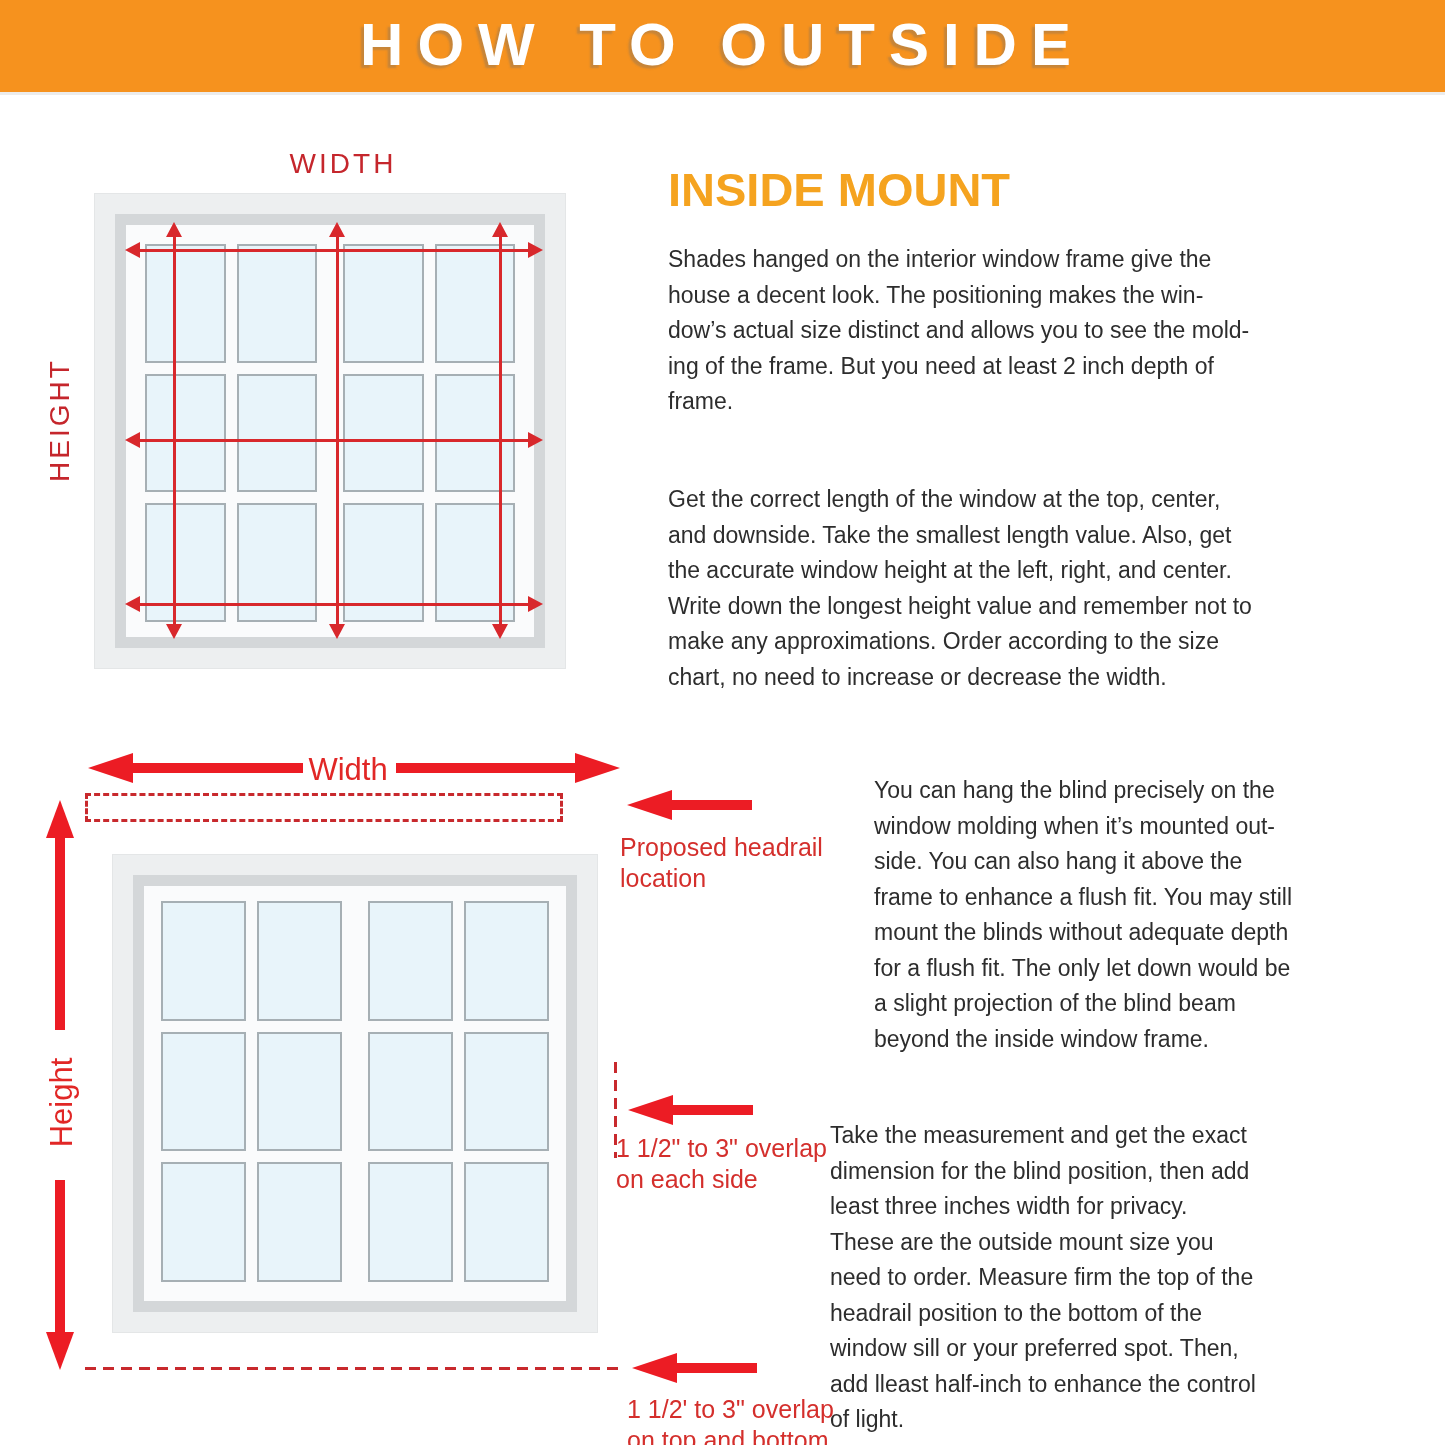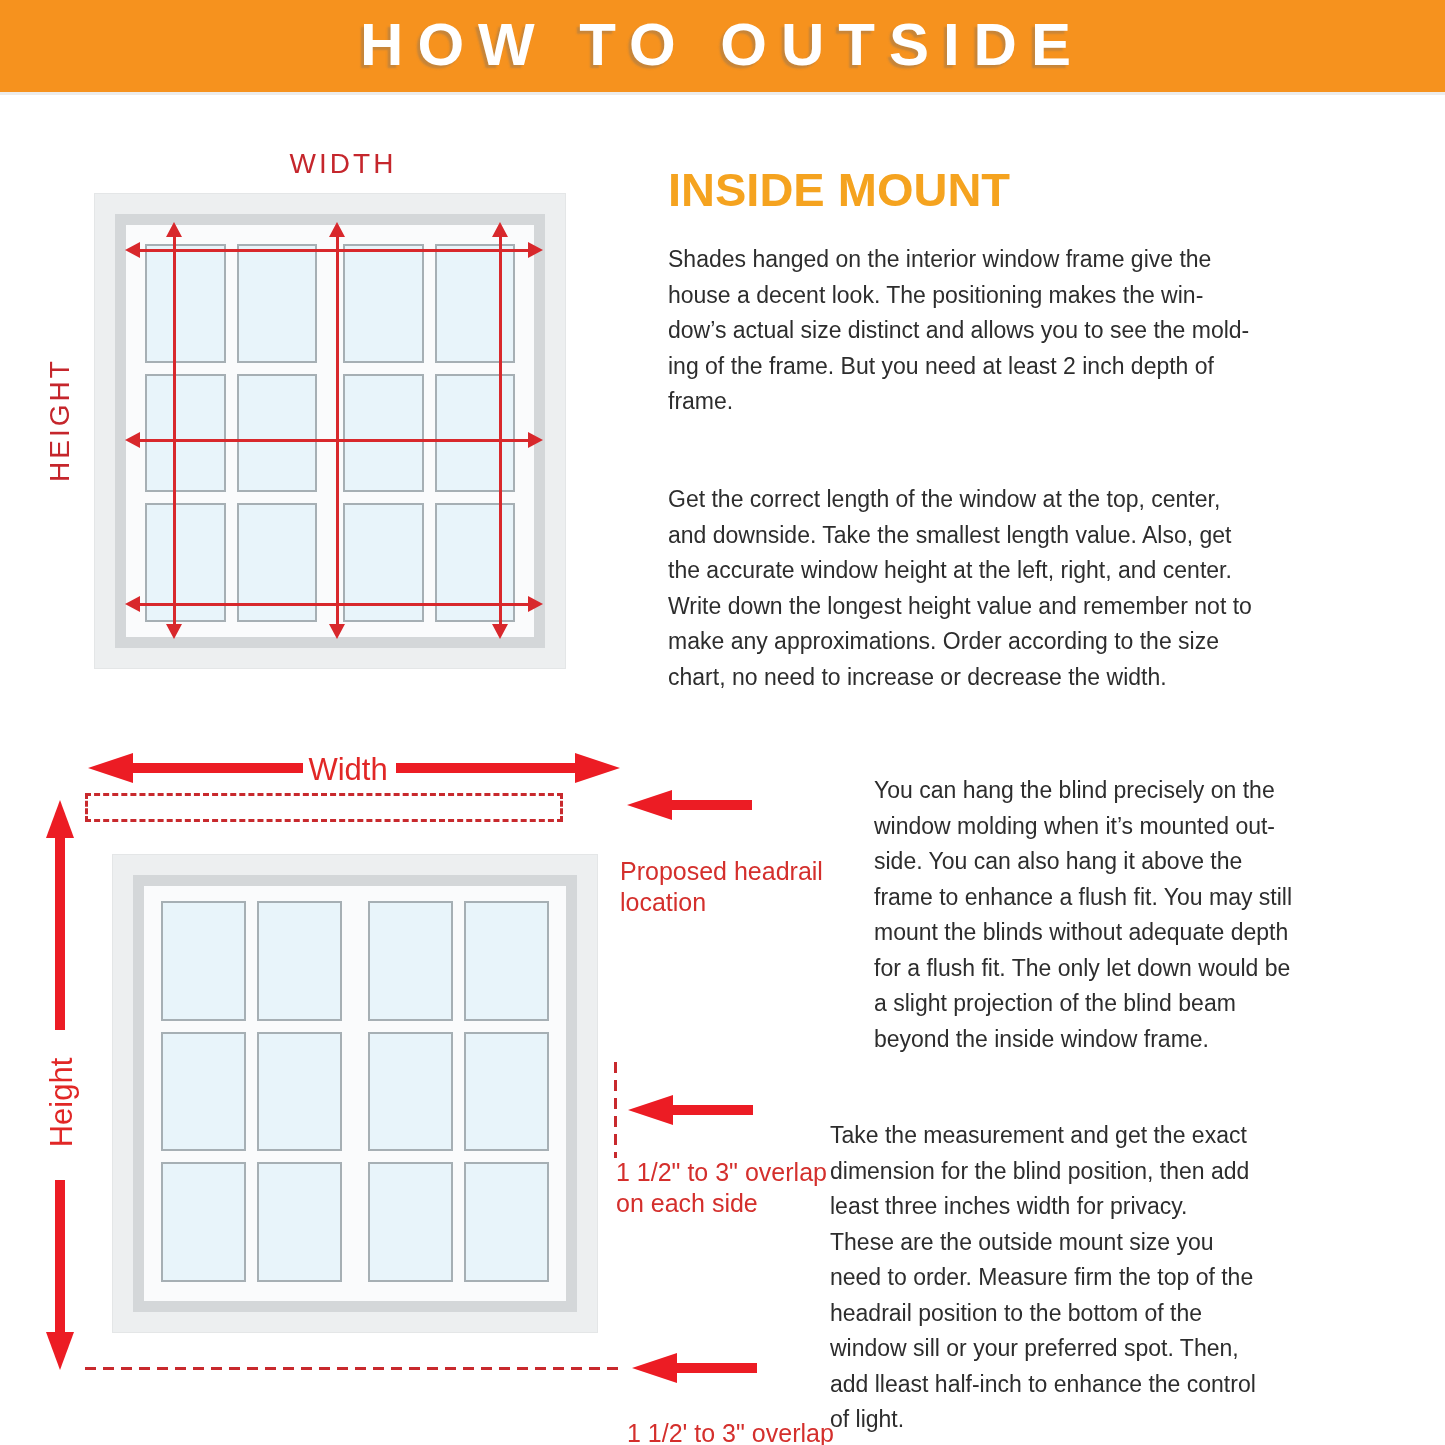--- a/index.html
+++ b/index.html
@@ -49,21 +49,21 @@
   
   .dash-rect { position:absolute; border:3px dashed #C8292D; }
   .dash-h { position:absolute; height:3px;
     background:repeating-linear-gradient(90deg,#C8292D 0 11px, transparent 11px 18px); }
   .dash-v { position:absolute; width:3px;
     background:repeating-linear-gradient(180deg,#C8292D 0 11px, transparent 11px 18px); }
   
   .cap-label { position:absolute; color:#C5262C; font-size:28px; letter-spacing:3px; text-align:center; }
   .rot { transform:rotate(-90deg); transform-origin:left top; }
   .soft-label { position:absolute; color:#E12726; font-size:31px; text-align:center; }
-  .note { position:absolute; color:#D42F2C; font-size:25px; line-height:31px; white-space:pre-line;margin-top:24px; }
+  .note { position:absolute; color:#D42F2C; font-size:25px; line-height:31px; white-space:pre-line; }
   .mount-heading { position:absolute; color:#F5A31F; font-size:47px; font-weight:bold; text-align:left; letter-spacing:0px; }
   .para { position:absolute; color:#2D2D2D; font-size:23px; line-height:35.5px; white-space:pre-line; }
 </style>
 </head>
 <body>
 
 <div class="canvas">
 
   <div class="header">
     <div class="title">HOW TO OUTSIDE</div>

